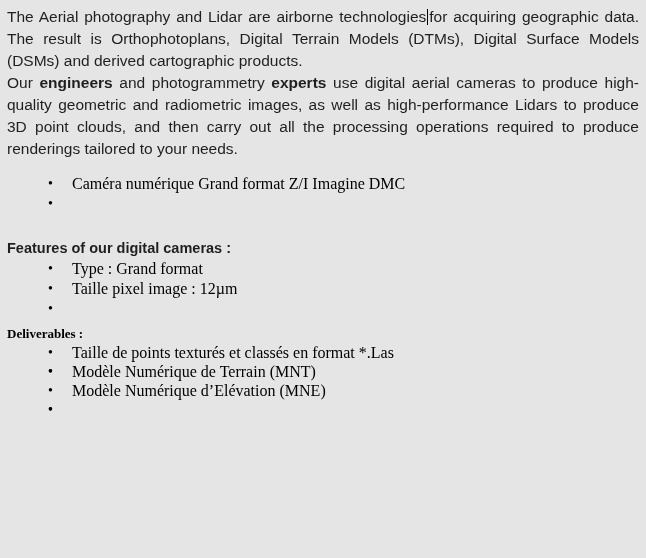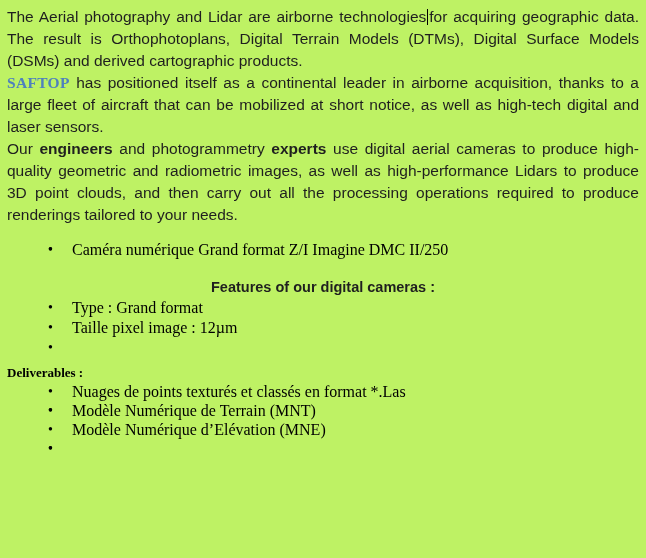--- a/index.html
+++ b/index.html
@@ -1,21 +1,21 @@
 <!DOCTYPE html>
 <html><head>
 <meta charset="utf-8">
 <style>
   * { margin: 0; padding: 0; box-sizing: border-box; }
   html, body { background: #ffffff; }
   .page {
     position: relative;
     width: 646px;
     height: 558px;
-    background: #bef264;
+    background: #e5e5e5;
     padding: 6px 7px 0 7px;
     overflow: hidden;
     color: #1f1f1f;
     cursor: text;
   }
   
   .body-text {
     font-family: "Liberation Sans", sans-serif;
     font-size: 15.5px;
     line-height: 22px;
@@ -49,27 +49,26 @@
     padding-left: 65px;
   }
   .serif-list .bullet {
     position: absolute;
     left: 41px;
     font-size: 14px;
   }
   .camera-list { margin-top: 14px; }
   .camera-list li { line-height: 20px; }
   .features-heading {
-    margin-top: 17px;
+    margin-top: 44px;
     font-family: "Liberation Sans", sans-serif;
     font-weight: bold;
     font-size: 14.5px;
     line-height: 20px;
     color: #1f1f1f;
-    text-align: center;
   }
   .features-list { margin-top: 1px; }
   .features-list li { line-height: 20px; }
   .deliverables-heading {
     margin-top: 26px;
     font-family: "Liberation Serif", serif;
     font-weight: bold;
     font-size: 13px;
     line-height: 18px;
     color: #000;
@@ -77,42 +76,41 @@
   .deliverables-list { margin-top: 0; }
   .deliverables-list li { line-height: 19px; }
 </style>
 </head>
 <body>
 
 <div class="page">
 
   <p class="body-text"><span>The Aerial photography and Lidar are airborne technologies</span><span class="caret"></span><span>for acquiring geographic data. The result is Orthophotoplans, Digital Terrain Models (DTMs), Digital Surface Models (DSMs) and derived cartographic products.</span></p>
 
-  <p class="body-text"><span class="brand">SAFTOP</span><span> has positioned itself as a continental leader in airborne acquisition, thanks to a large fleet of aircraft that can be mobilized at short notice, as well as high-tech digital and laser sensors.</span></p>
 
   <p class="body-text"><span>Our </span><b>engineers</b><span> and photogrammetry </span><b>experts</b><span> use digital aerial cameras to produce high-quality geometric and radiometric images, as well as high-performance Lidars to produce 3D point clouds, and then carry out all the processing operations required to produce renderings tailored to your needs.</span></p>
 
 
   <ul class="serif-list camera-list">
+    <li><span class="bullet">•</span><span>Caméra numérique Grand format Z/I Imagine DMC</span></li>
     <li><span class="bullet">•</span></li>
-    <li><span class="bullet">•</span><span>Caméra numérique Grand format Z/I Imagine DMC II/250</span></li>
   </ul>
 
   <p class="features-heading">Features of our digital cameras :</p>
 
   <ul class="serif-list features-list">
     <li><span class="bullet">•</span><span>Type : Grand format</span></li>
     <li><span class="bullet">•</span><span>Taille pixel image : 12µm</span></li>
     <li><span class="bullet">•</span></li>
   </ul>
 
   <p class="deliverables-heading">Deliverables :</p>
 
   <ul class="serif-list deliverables-list">
-    <li><span class="bullet">•</span><span>Nuages de points texturés et classés en format *.Las</span></li>
+    <li><span class="bullet">•</span><span>Taille de points texturés et classés en format *.Las</span></li>
     <li><span class="bullet">•</span></li>
     <li><span class="bullet">•</span><span>Modèle Numérique de Terrain (MNT)</span></li>
     <li><span class="bullet">•</span><span>Modèle Numérique d’Elévation (MNE)</span></li>
     <li><span class="bullet">•</span></li>
     <li><span class="bullet">•</span></li>
   </ul>
 
 </div>
 
 </body></html>

